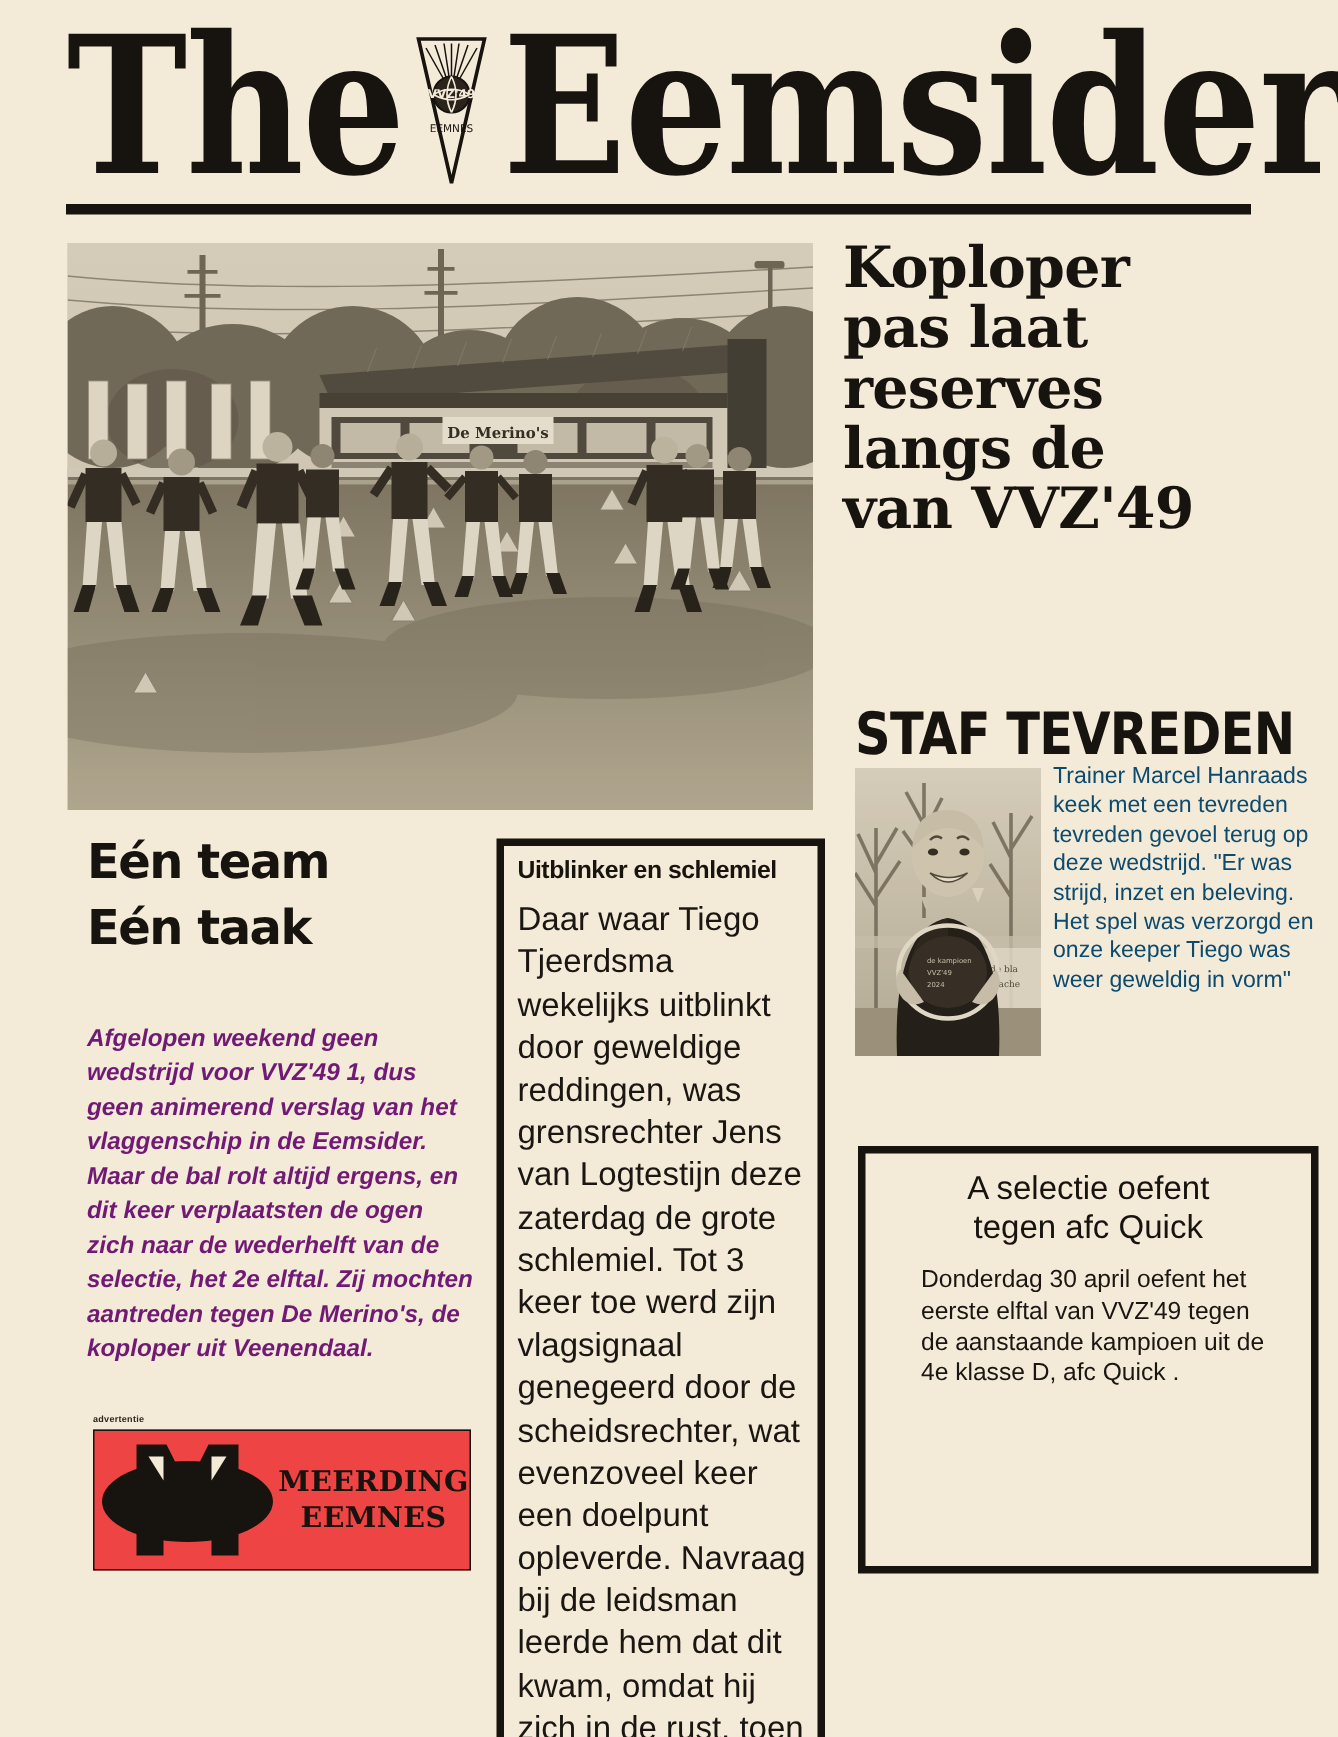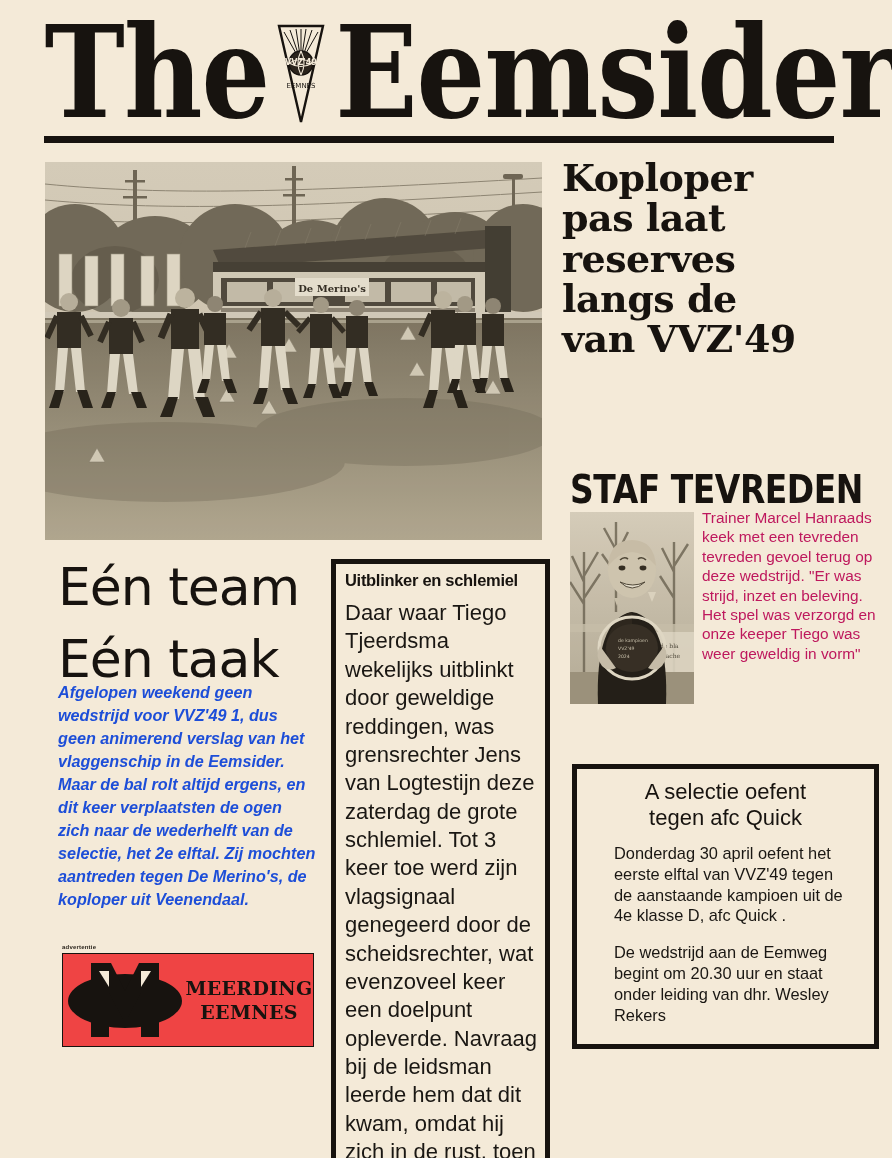--- a/index.html
+++ b/index.html
@@ -63,44 +63,44 @@
     font-family:"DejaVu Sans", sans-serif;
     font-weight:bold;
     font-size:33px;
     letter-spacing:-0.5px;
     color:#17130f;
     transform:scaleY(1.18);
     transform-origin:left top;
   }
   .staf-block{
     position:absolute;left:570px;top:508px;width:315px;
-    font-size:15.4px;line-height:1.26;color:#be185d;
+    font-size:15.4px;line-height:1.26;color:#0c4a6e;
     text-align:left;
   }
   .staf-photo{
     float:left;width:124px;height:192px;margin:4px 8px 2px 0;
     overflow:hidden;background:#cfc6b2;
   }
 
   
   .left-headline{
     position:absolute;left:58px;top:552px;width:270px;
     font-family:"DejaVu Sans", sans-serif;
-    font-weight:normal;
-    font-size:52px;
+    font-weight:bold;
+    font-size:32px;
     line-height:1.38;
     letter-spacing:-1px;
     color:#17130f;
   }
   .left-headline .ln{display:block;}
   .left-body{
     position:absolute;left:58px;top:681px;width:258px;
     font-size:16.2px;line-height:1.42;
     font-style:italic;font-weight:bold;
-    color:#1d4ed8;
+    color:#701a75;
   }
 
   
   .ad-label{
     position:absolute;left:62px;top:944px;
     font-size:6px;font-weight:bold;letter-spacing:0.2px;color:#2a241c;
   }
   .ad-box{
     position:absolute;left:62px;top:953px;width:250px;height:92px;
     border:1.5px solid #17130f;background:#ef4444;
@@ -440,16 +440,15 @@
     <h3>Uitblinker en schlemiel</h3>
     <p>Daar waar  Tiego Tjeerdsma wekelijks uitblinkt door geweldige reddingen, was grensrechter Jens van Logtestijn deze zaterdag de grote schlemiel. Tot 3 keer toe werd zijn vlagsignaal genegeerd door de scheidsrechter, wat evenzoveel keer een doelpunt opleverde. Navraag bij de leidsman leerde hem dat dit kwam, omdat hij zich in de rust, toen hij de vlag van Teun Dankaart had over genomen, zichzelf niet had "voorgesteld" bij de scheidsrechter.</p>
   </div>
 
   <div class="box-right">
     <h3>
       <span>A selectie oefent</span><br>
       <span>tegen afc Quick</span>
     </h3>
     <p>Donderdag 30 april oefent het eerste elftal van VVZ'49 tegen de aanstaande kampioen uit de 4e klasse D,  afc Quick .</p>
-    <p>De wedstrijd aan de Eemweg begint om 20.30 uur en staat onder leiding van dhr. Wesley Rekers</p>
   </div>
 
 </div>
 
 </body></html>

